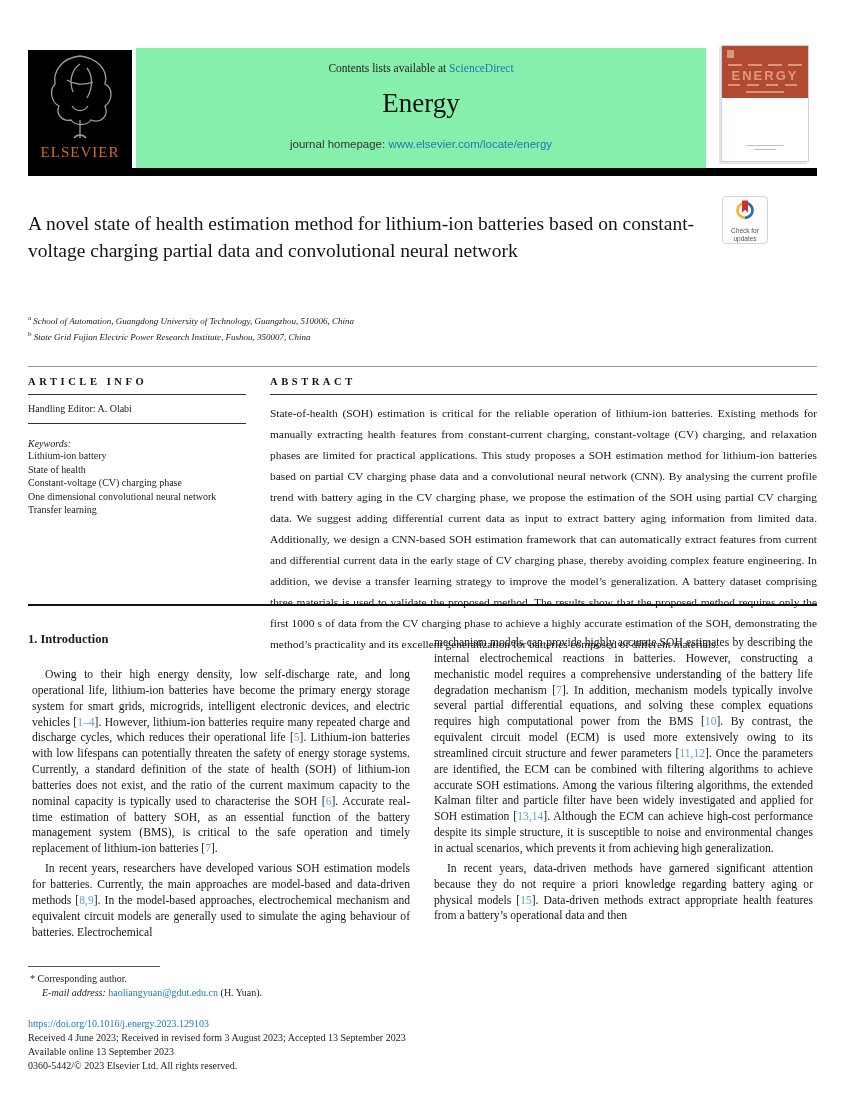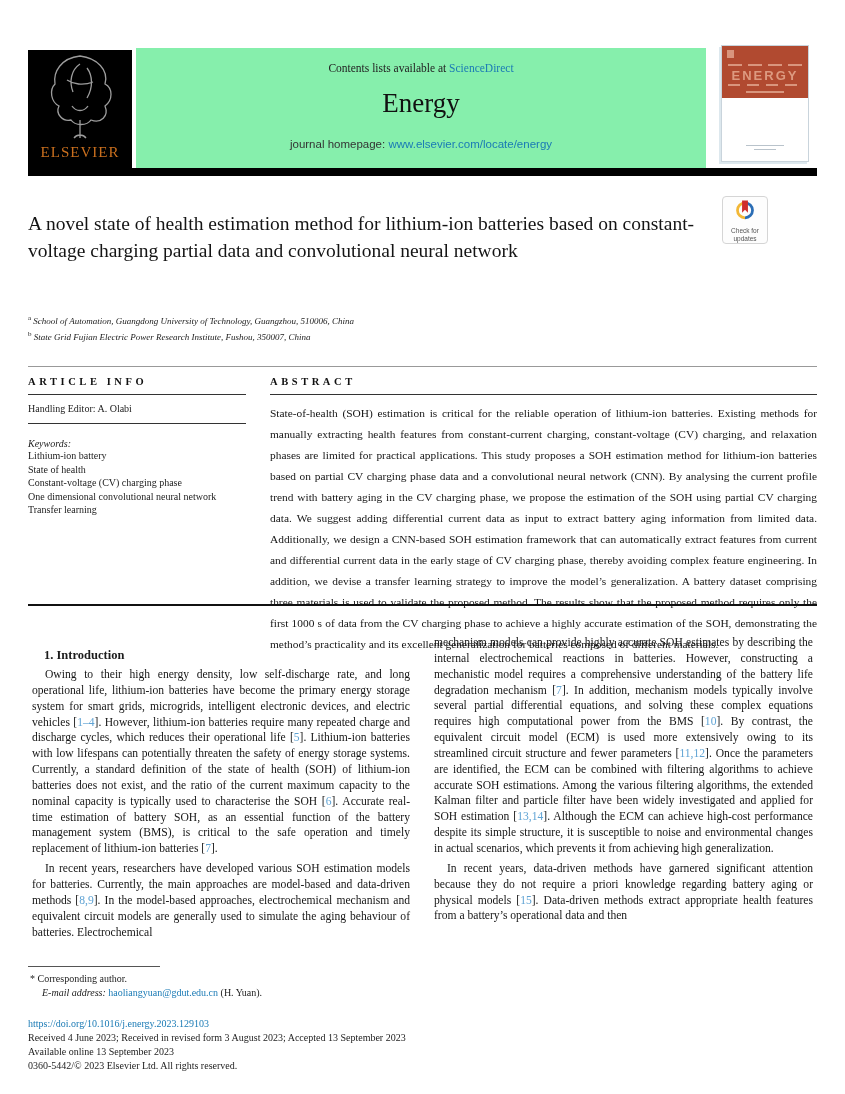--- a/index.html
+++ b/index.html
@@ -58,21 +58,21 @@
   .info-col{position:absolute;left:28px;top:376px;width:218px;}
   .editor{font-size:10px;margin-bottom:9px;}
   .kw-label{font-size:10px;font-style:italic;margin-top:14px;}
   .kw-item{font-size:10px;line-height:13.5px;}
 
   .abs-col{position:absolute;left:270px;top:376px;width:547px;}
   .abs-text{font-size:11.4px;line-height:21px;text-align:justify;color:#151515;}
 
   .mid-rule{position:absolute;left:28px;top:604px;width:789px;height:2px;background:#111;}
 
-  .intro-head{position:absolute;left:28px;top:632px;margin:16px;font-size:12.5px;font-weight:bold;}
+  .intro-head{position:absolute;left:28px;top:632px;margin:0;font-size:12.5px;font-weight:bold;}
   .col{position:absolute;width:386px;font-size:11.6px;line-height:15.85px;text-align:justify;color:#151515;}
   .left-col{left:28px;top:663px;}
   .right-col{left:430px;top:631px;width:387px;}
   .para{margin:4px;}
   .para.indent{text-indent:13px;}
 
   .foot-rule{position:absolute;left:28px;top:966px;width:132px;height:1px;background:#555;}
   .footnote{position:absolute;left:30px;top:972px;width:500px;font-size:10px;line-height:13.5px;}
   .fn-line2{padding-left:12px;}
   .em-label{font-style:italic;}

